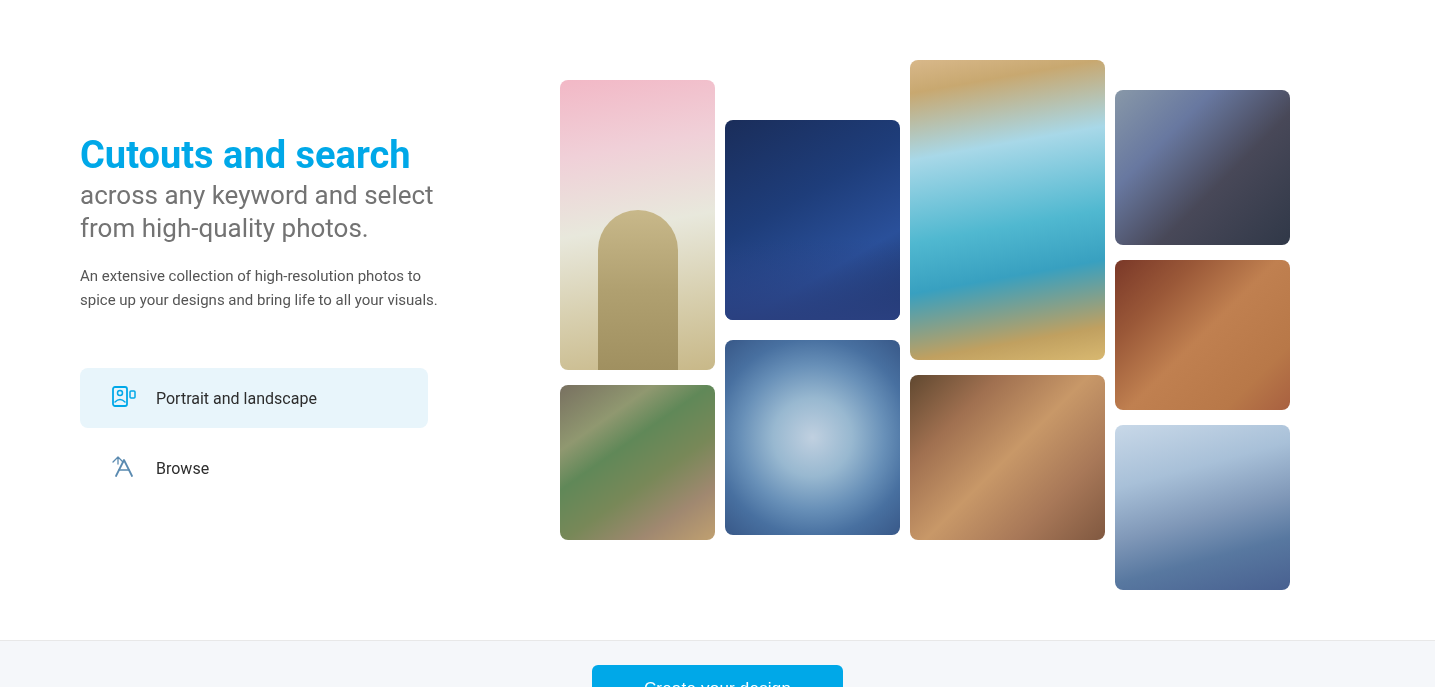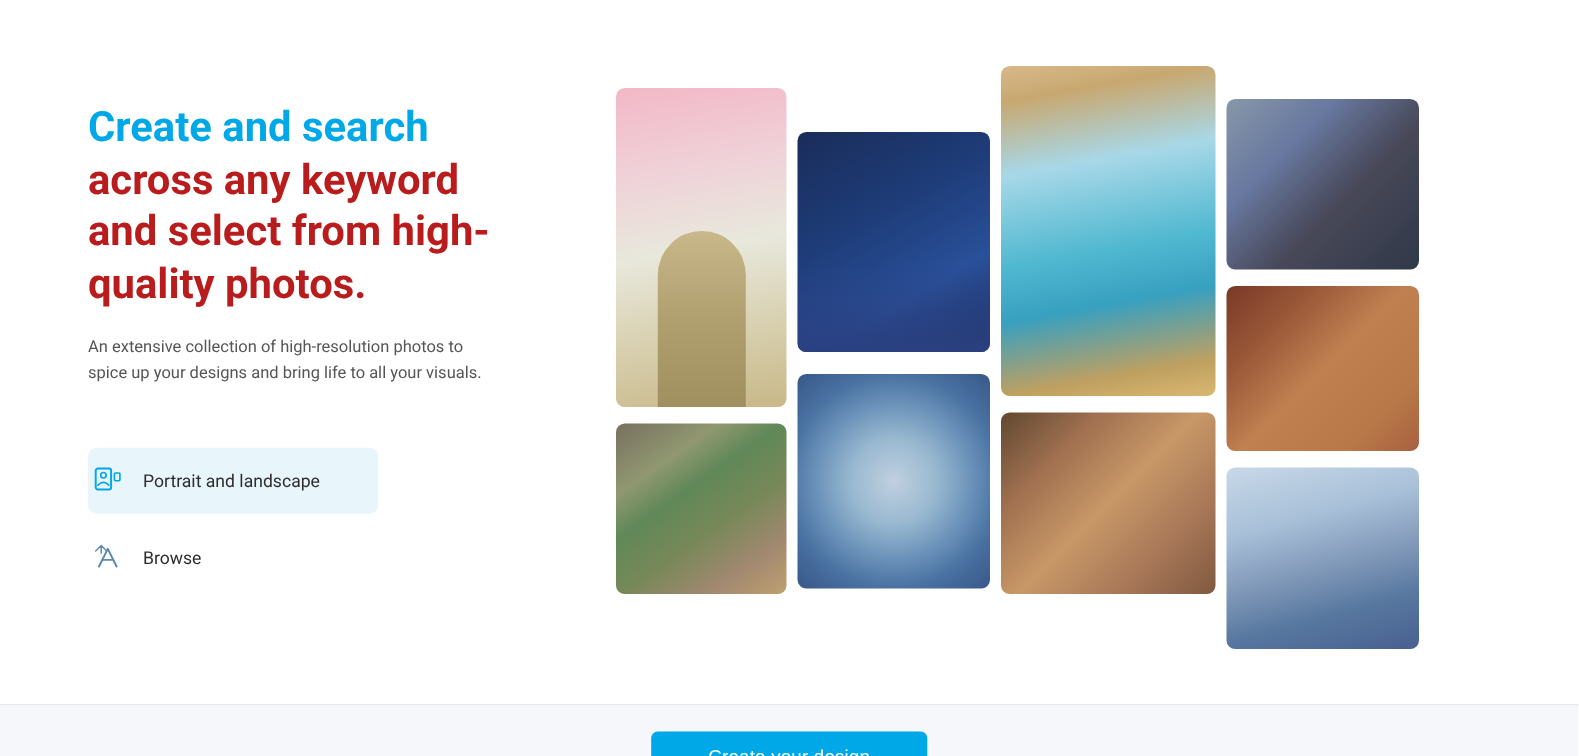--- a/index.html
+++ b/index.html
@@ -26,47 +26,47 @@
     }
 
     .heading-blue {
       color: #00a8e8;
       font-size: 38px;
       font-weight: 700;
       display: inline;
     }
 
     .heading-dark {
-      color: #b91c1c;
-      font-size: 38px;
-      font-weight: 700;
+      color: #737373;
+      font-size: 26px;
+      font-weight: 400;
       line-height: 1.25;
     }
 
     .heading-wrapper {
       margin-bottom: 20px;
       line-height: 1.25;
     }
 
     .description {
       color: #555;
       font-size: 15px;
       line-height: 1.6;
       margin-bottom: 56px;
     }
 
     .option-item {
       display: flex;
       align-items: center;
       gap: 14px;
-      padding: 12px 0;
+      padding: 12px 26px;
       border-radius: 8px;
       margin-bottom: 10px;
       cursor: pointer;
-      width: 264px;
+      width: 348px;
     }
 
     .option-item.active {
       background: #e8f5fb;
     }
 
     .option-icon {
       width: 36px;
       height: 36px;
       display: flex;
@@ -227,21 +227,21 @@
       height: 28px;
     }
   </style>
 </head>
 <body>
 
 <div class="main-container">
 
   <div class="left-panel">
     <div class="heading-wrapper">
-      <span class="heading-blue">Create and search</span>
+      <span class="heading-blue">Cutouts and search</span>
       <span class="heading-dark"> across any keyword and select from high-quality photos.</span>
     </div>
     <p class="description">An extensive collection of high-resolution photos to spice up your designs and bring life to all your visuals.</p>
 
     <div class="option-item active">
       <div class="option-icon icon-portrait">
         <svg viewBox="0 0 28 28" fill="none" xmlns="http://www.w3.org/2000/svg">
           <rect x="3" y="3" width="14" height="19" rx="2" stroke="#00a8e8" stroke-width="1.8" fill="none"></rect>
           <rect x="20" y="7" width="5" height="7" rx="1" stroke="#00a8e8" stroke-width="1.5" fill="none"></rect>
           <circle cx="10" cy="9" r="2.5" stroke="#00a8e8" stroke-width="1.5" fill="none"></circle>

